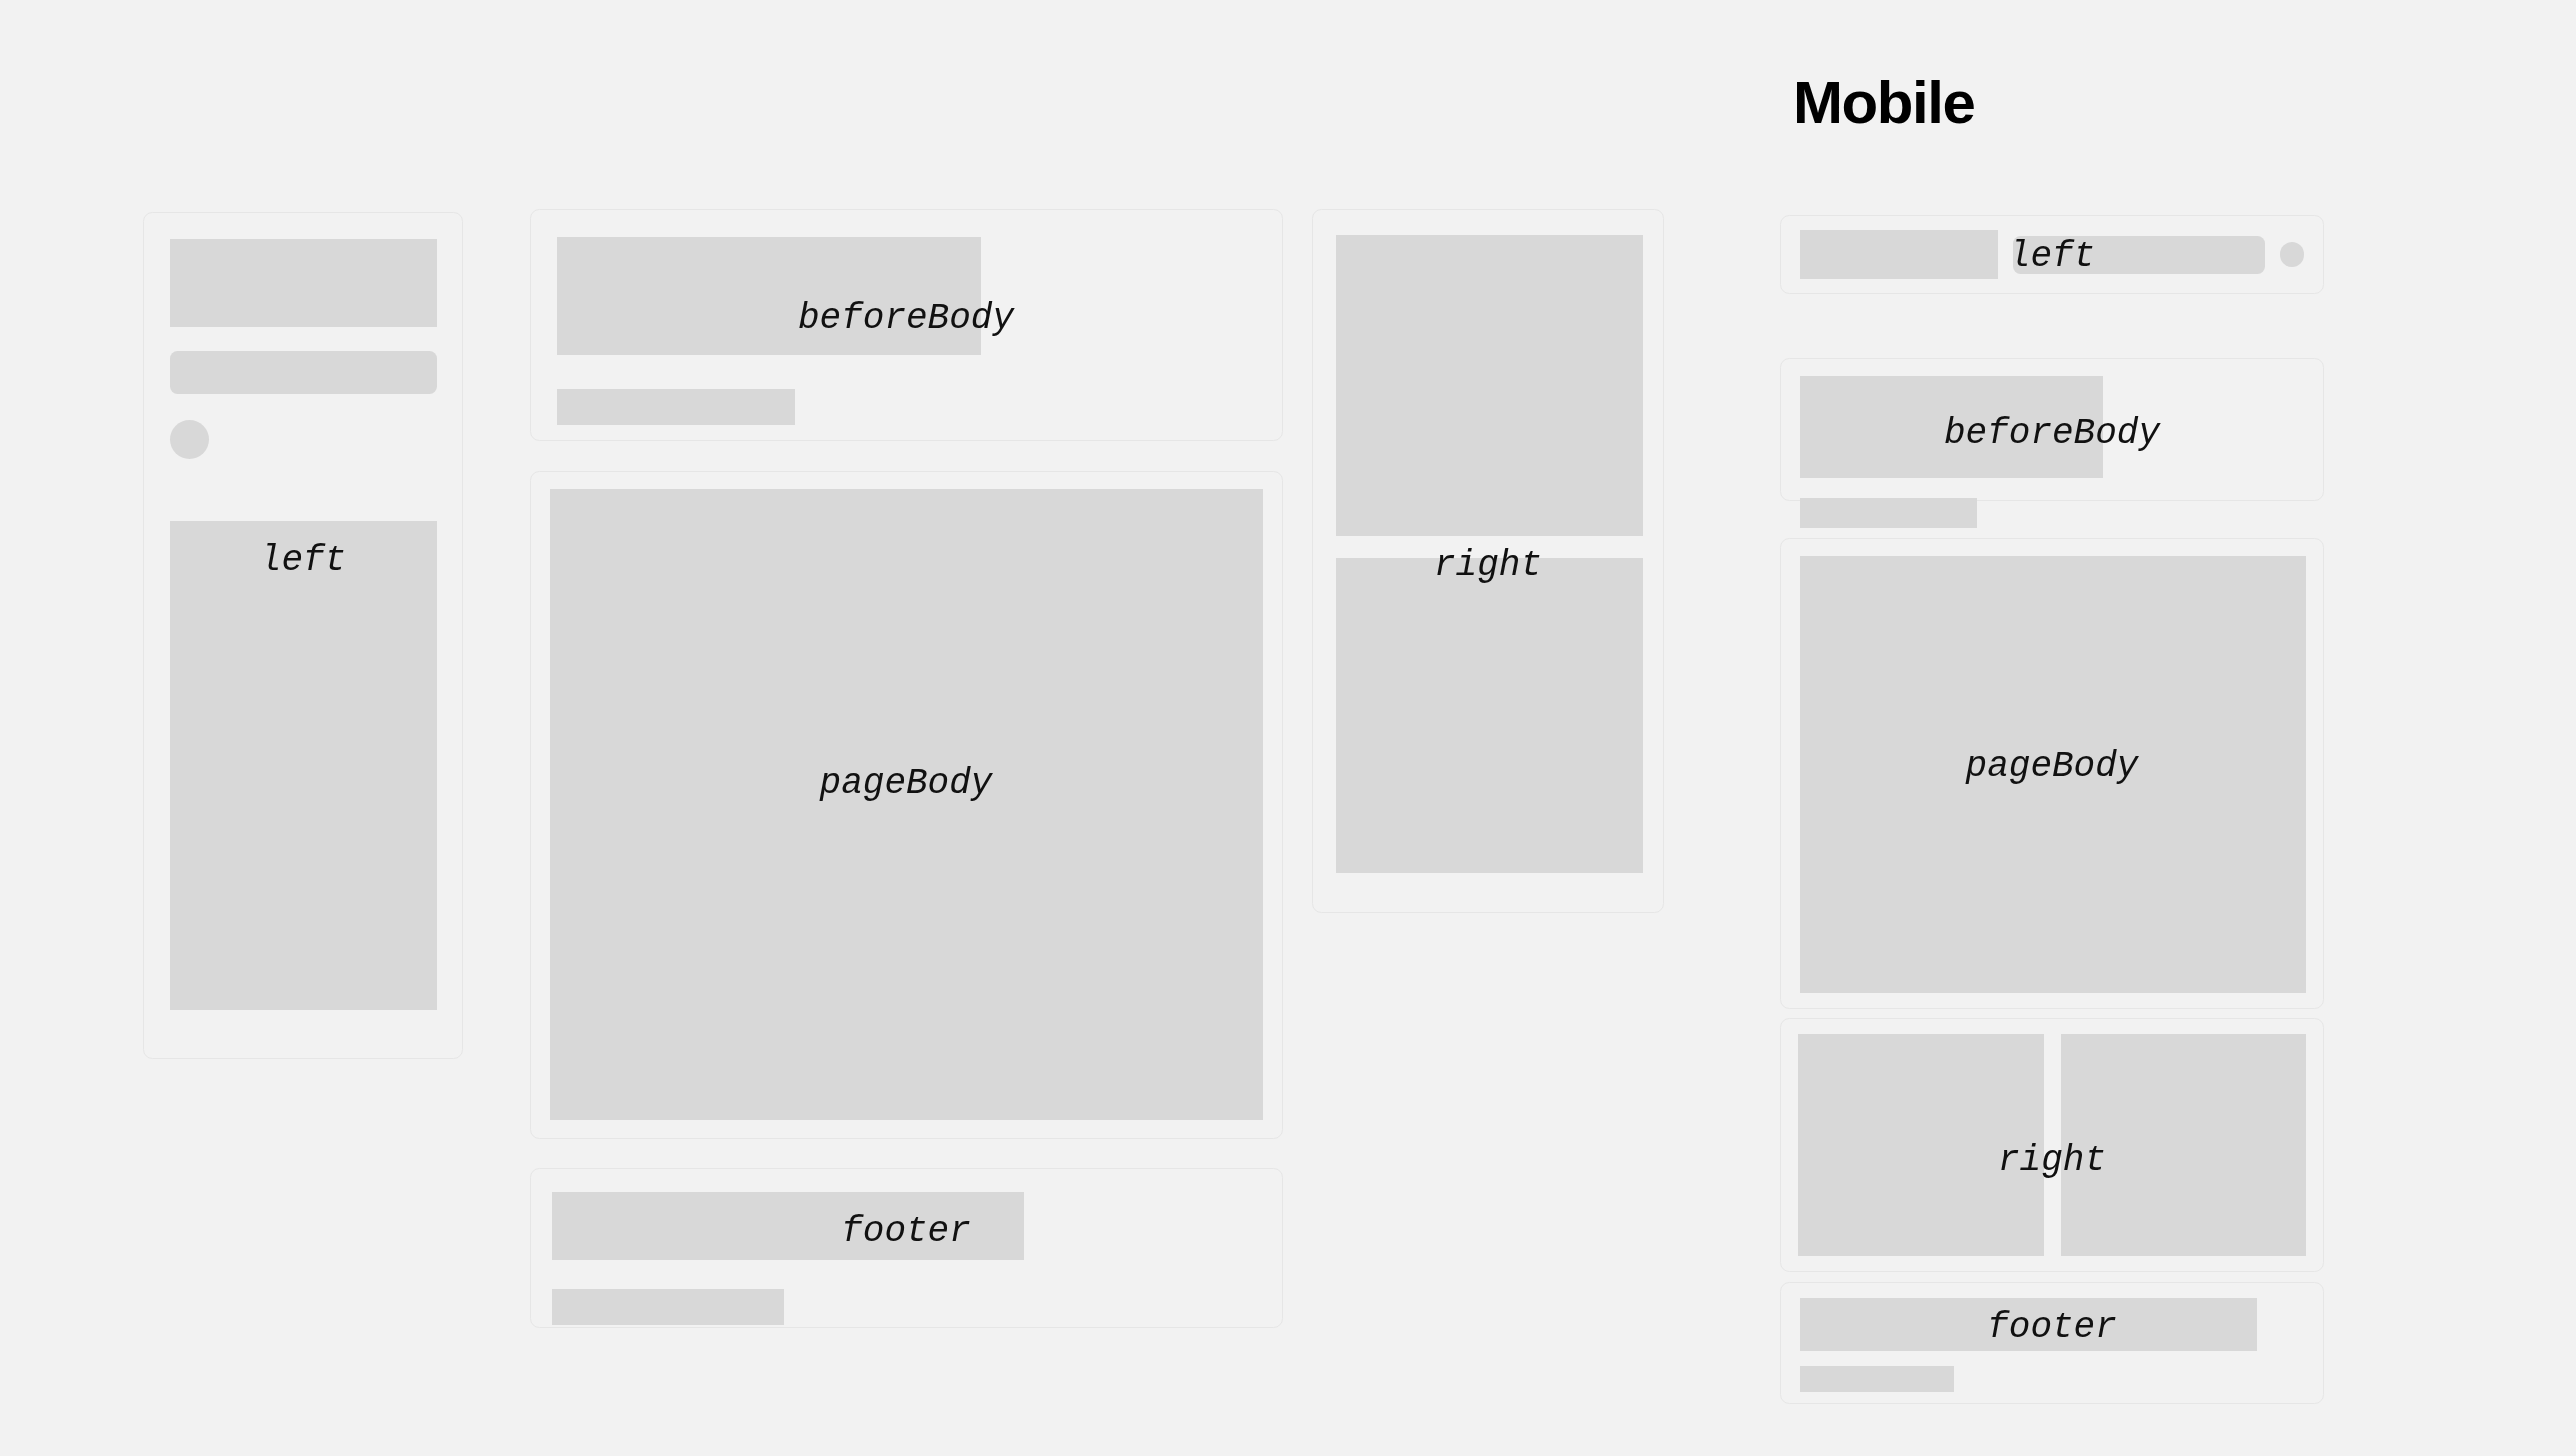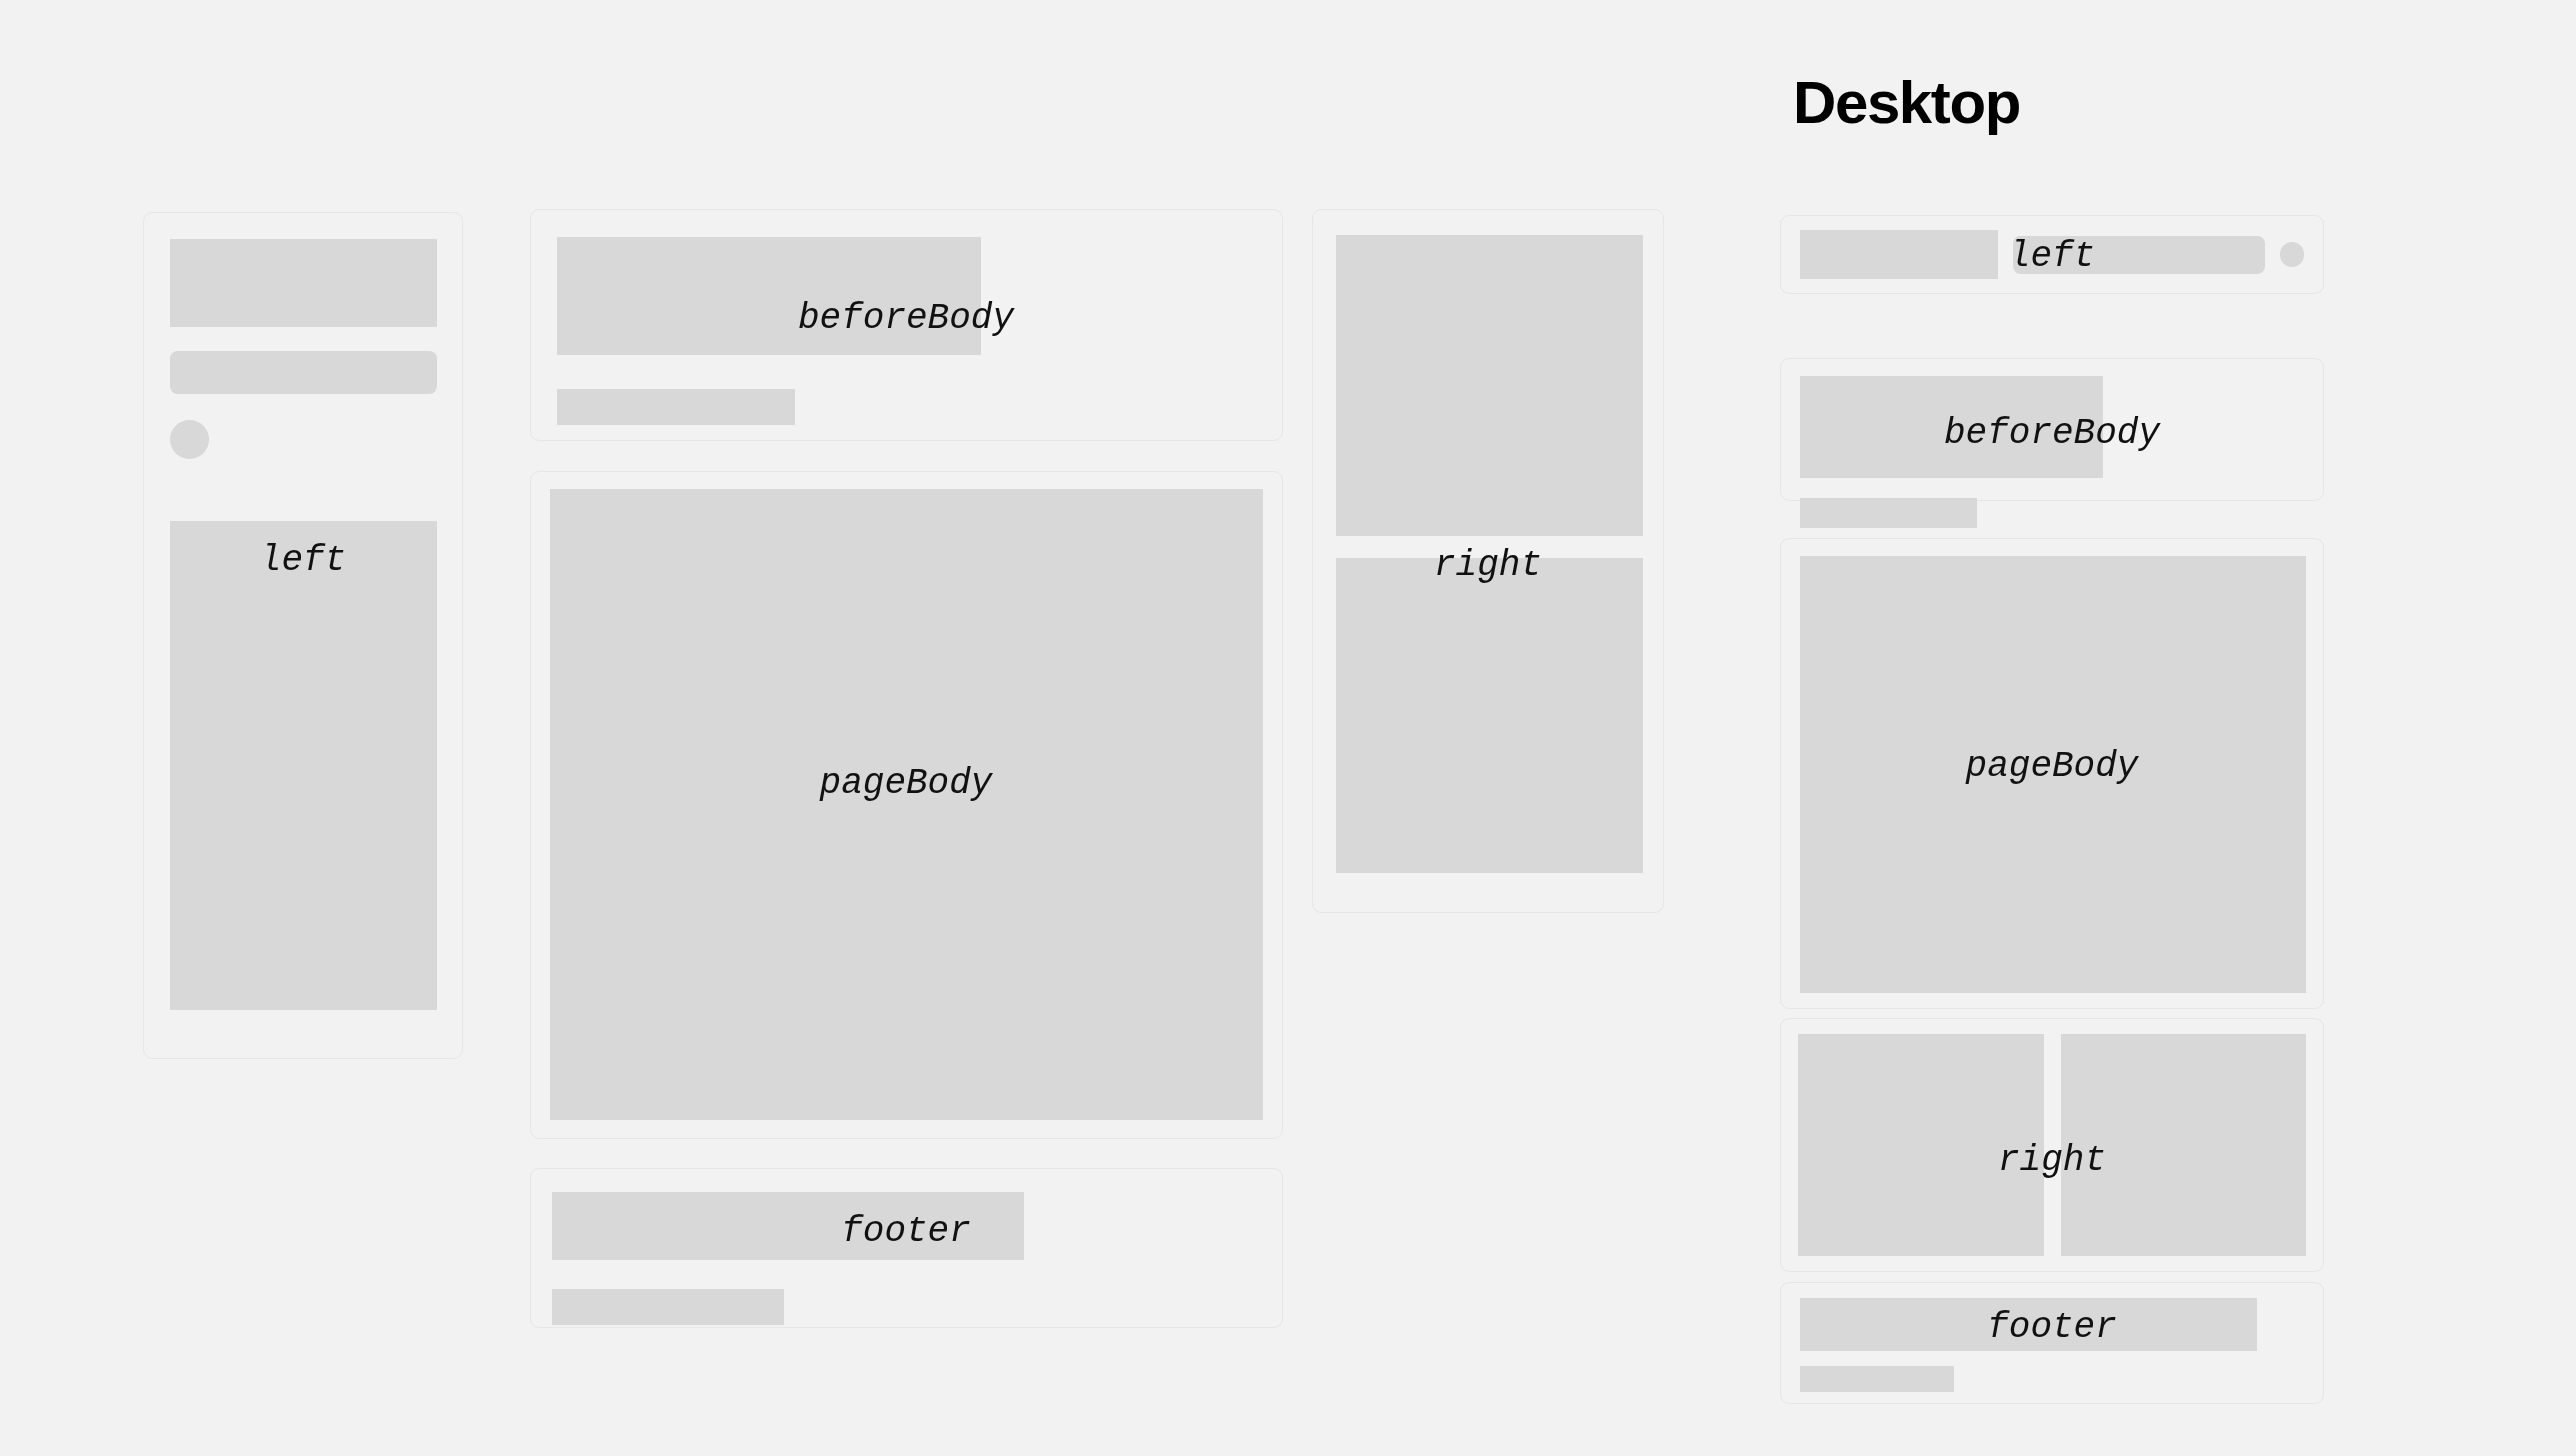--- a/index.html
+++ b/index.html
@@ -148,21 +148,21 @@
     <div class="sk sk-rect" id="d-ft-b2"></div>
   </div>
   <div class="region-label label-c" id="label-desktop-footer">footer</div>
 
   <div class="card" id="card-desktop-right">
     <div class="sk sk-rect" id="d-rt-b1"></div>
     <div class="sk sk-rect" id="d-rt-b2"></div>
   </div>
   <div class="region-label label-c" id="label-desktop-right">right</div>
 
-  <div class="section-title" id="title-mobile">Desktop</div>
+  <div class="section-title" id="title-mobile">Mobile</div>
 
   <div class="card" id="card-mobile-left">
     <div class="m-left-row">
       <div class="sk sk-rect" id="m-left-b1"></div>
       <div class="sk sk-round" id="m-left-b2"></div>
       <div class="sk sk-circle" id="m-left-c1"></div>
     </div>
   </div>
   <div class="region-label label-c" id="label-mobile-left">left</div>
 

